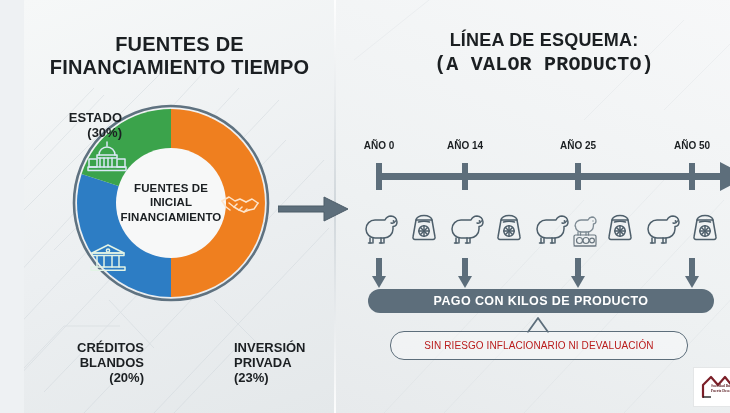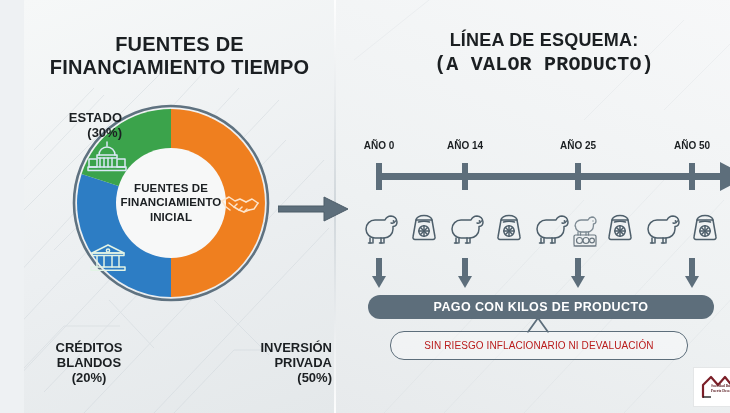--- a/index.html
+++ b/index.html
@@ -44,36 +44,36 @@
   
   .seg-icon{position:absolute;}
   #icon-estado{left:62px;top:140px;}
   #icon-creditos{left:64px;top:242px;}
   #icon-inversion{left:196px;top:190px;}
 
   
   .dlabel{position:absolute;color:#1b1f22;font-weight:bold;font-size:13px;
     line-height:1.17;letter-spacing:0;}
   #label-estado{left:8px;top:110px;text-align:right;width:90px;}
-  #label-creditos{left:10px;top:340px;text-align:center;width:110px;}
-  #label-inversion{left:210px;top:340px;text-align:right;width:98px;}
+  #label-creditos{left:10px;top:340px;text-align:right;width:110px;}
+  #label-inversion{left:210px;top:340px;text-align:left;width:98px;}
 
   
   #connector{position:absolute;left:254px;top:193px;}
 
   
   #year-labels{position:absolute;left:311px;top:140px;width:419px;height:18px;}
   .year-label{position:absolute;top:0;color:#1b1f22;font-weight:bold;font-size:10px;
     transform:translateX(-50%);white-space:nowrap;}
   #timeline-svg{position:absolute;left:311px;top:160px;}
   #icons-svg{position:absolute;left:311px;top:200px;}
   #downarrows-svg{position:absolute;left:311px;top:258px;}
 
   
-  #pago-bar{position:absolute;left:344px;top:295px;width:346px;height:24px;
+  #pago-bar{position:absolute;left:344px;top:289px;width:346px;height:24px;
     background:#5d6e7b;border-radius:12px;
     display:flex;align-items:center;justify-content:center;}
   #pago-bar span{color:#ffffff;font-weight:bold;font-size:12.5px;letter-spacing:.4px;}
 
   #brace-svg{position:absolute;left:311px;top:314px;}
 
   #sin-riesgo-pill{position:absolute;left:366px;top:331px;width:296px;height:27px;
     border:1.6px solid #5d6e7b;border-radius:14px;background:rgba(255,255,255,.35);
     display:flex;align-items:center;justify-content:center;}
   #sin-riesgo-pill span{color:#b91c1c;font-weight:normal;font-size:10px;letter-spacing:.1px;
@@ -139,22 +139,22 @@
 
       <path d="M100 100 L100 6 A94 94 0 0 1 100 194 Z" fill="#ef7f1f"></path>
 
       <path d="M100 100 L100 194 A94 94 0 0 1 10.62 70.96 Z" fill="#2d7dc4"></path>
 
       <path d="M100 100 L10.62 70.96 A94 94 0 0 1 100 6 Z" fill="#3ba34b"></path>
       <circle cx="100" cy="100" r="55" fill="#f7f8f8"></circle>
     </svg>
     <div id="donut-center">
       <div>FUENTES DE</div>
+      <div>INICIAL</div>
       <div>FINANCIAMIENTO</div>
-      <div>INICIAL</div>
     </div>
   </div>
 
   <svg class="seg-icon" id="icon-estado" width="42" height="34" viewBox="0 0 42 34">
     <g fill="none" stroke="#dbe9f6" stroke-width="1.5" stroke-linecap="round" stroke-linejoin="round">
       <line x1="21" y1="2" x2="21" y2="6"></line>
       <path d="M13 15 a8 8 0 0 1 16 0"></path>
       <rect x="11" y="15" width="20" height="3"></rect>
       <line x1="14" y1="18" x2="14" y2="27"></line>
       <line x1="18" y1="18" x2="18" y2="27"></line>
@@ -197,21 +197,21 @@
     <div>(30%)</div>
   </div>
   <div class="dlabel" id="label-creditos">
     <div>CRÉDITOS</div>
     <div>BLANDOS</div>
     <div>(20%)</div>
   </div>
   <div class="dlabel" id="label-inversion">
     <div>INVERSIÓN</div>
     <div>PRIVADA</div>
-    <div>(50%)</div>
+    <div>(23%)</div>
   </div>
 
   <svg id="connector" width="72" height="32" viewBox="0 0 72 32">
     <path d="M0 13 L46 13 L46 4 L70 16 L46 28 L46 19 L0 19 Z" fill="#5d6e7b" stroke="#4d5d69" stroke-width="1"></path>
   </svg>
 
   <div class="title" id="title-right">
     <span class="l1">LÍNEA DE ESQUEMA:</span>
     <span class="l3">(A VALOR PRODUCTO)</span>
   </div>

